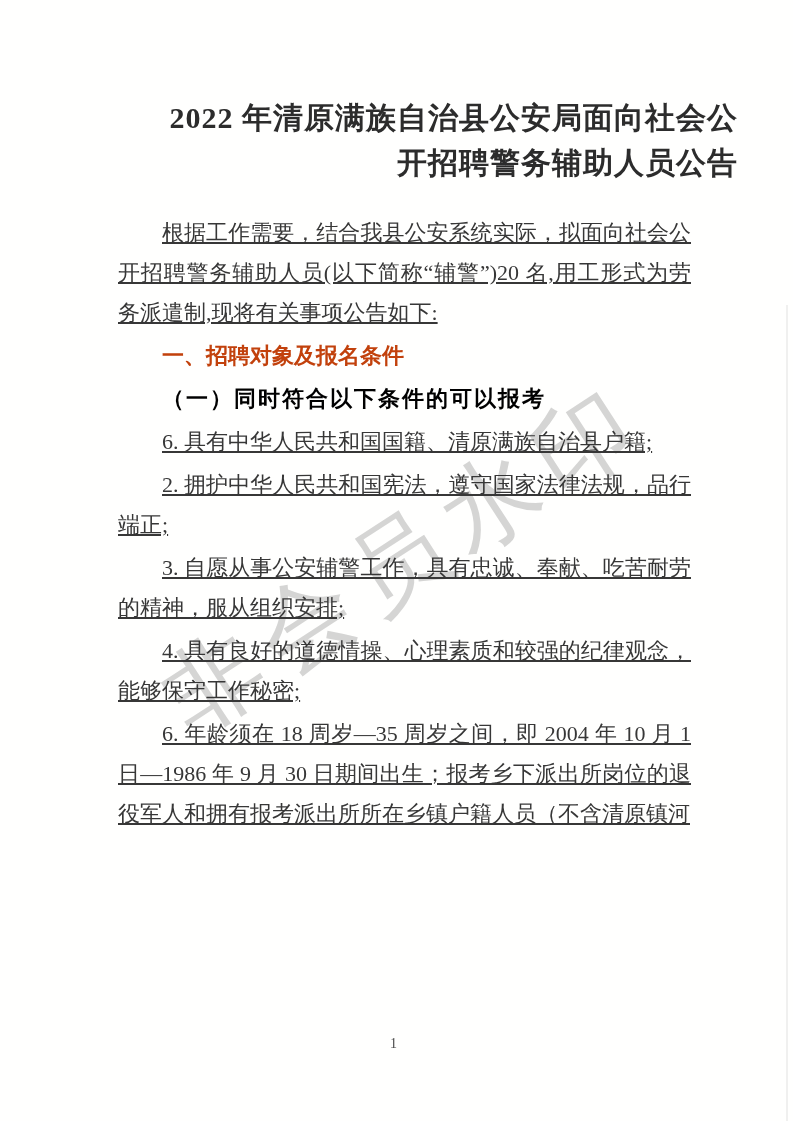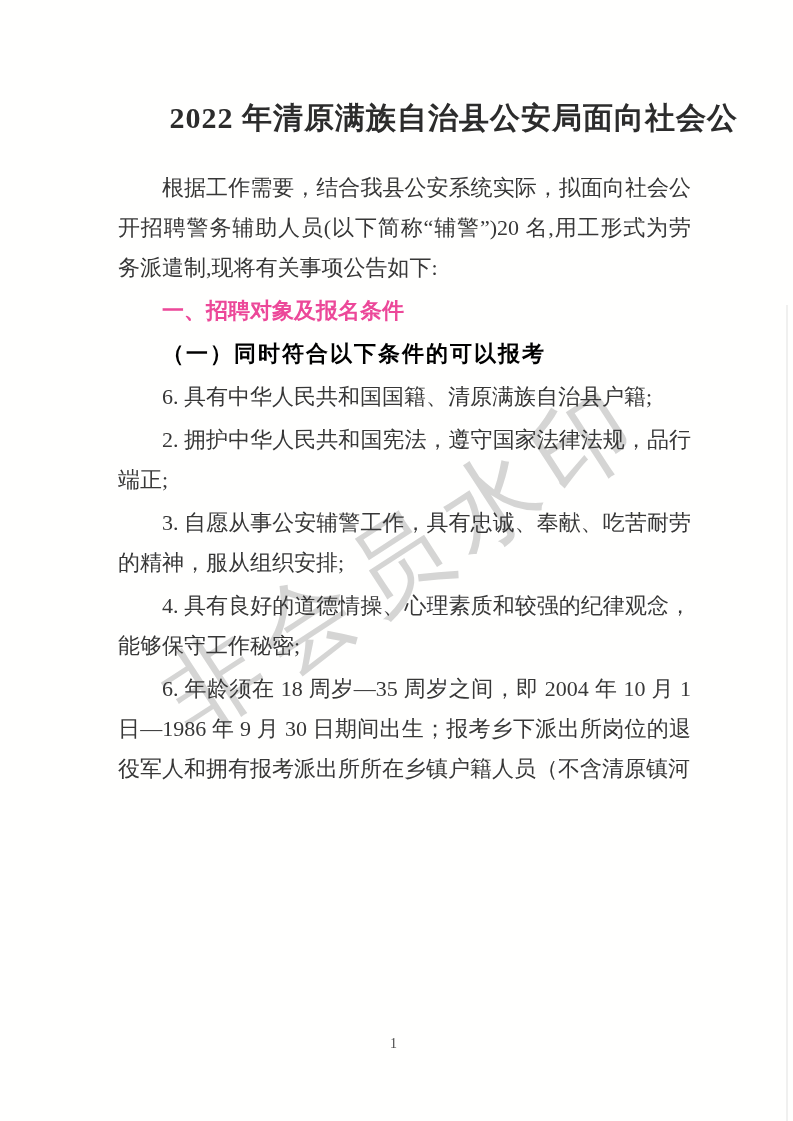--- a/index.html
+++ b/index.html
@@ -48,28 +48,29 @@
     margin: 28px 102px 0 118px;
     font-size: 22px;
     color: #373737;
   }
   .para {
     margin: 0 0 3px 0;
     line-height: 40px;
     text-align: justify;
     text-indent: 2em;
     word-break: break-all;
+    text-decoration: underline;
   }
   .heading-1 {
     margin: 0 0 3px 0;
     line-height: 40px;
     text-indent: 2em;
     font-family: "Liberation Sans", "DejaVu Sans", sans-serif;
     font-weight: bold;
-    color: #ec4899;
+    color: #c2410c;
   }
   .heading-2 {
     margin: 0 0 3px 0;
     line-height: 40px;
     text-indent: 2em;
     font-weight: bold;
     letter-spacing: 2px;
     color: #000000;
   }
   .page-number {
@@ -99,20 +100,21 @@
 <div class="page">
 
   <div class="scan-line"></div>
 
   <div class="watermark">非会员水印</div>
 
   <div class="content">
 
     <h1 class="title">
       <span class="title-line">2022 年清原满族自治县公安局面向社会公</span>
+      <span class="title-line">开招聘警务辅助人员公告</span>
     </h1>
 
     <div class="body-text">
 
       <p class="para">根据工作需要，结合我县公安系统实际，拟面向社会公开招聘警务辅助人员(以下简称“辅警”)20 名,用工形式为劳务派遣制,现将有关事项公告如下:</p>
 
       <p class="heading-1">一、招聘对象及报名条件</p>
 
       <p class="heading-2">（一）同时符合以下条件的可以报考</p>
 

